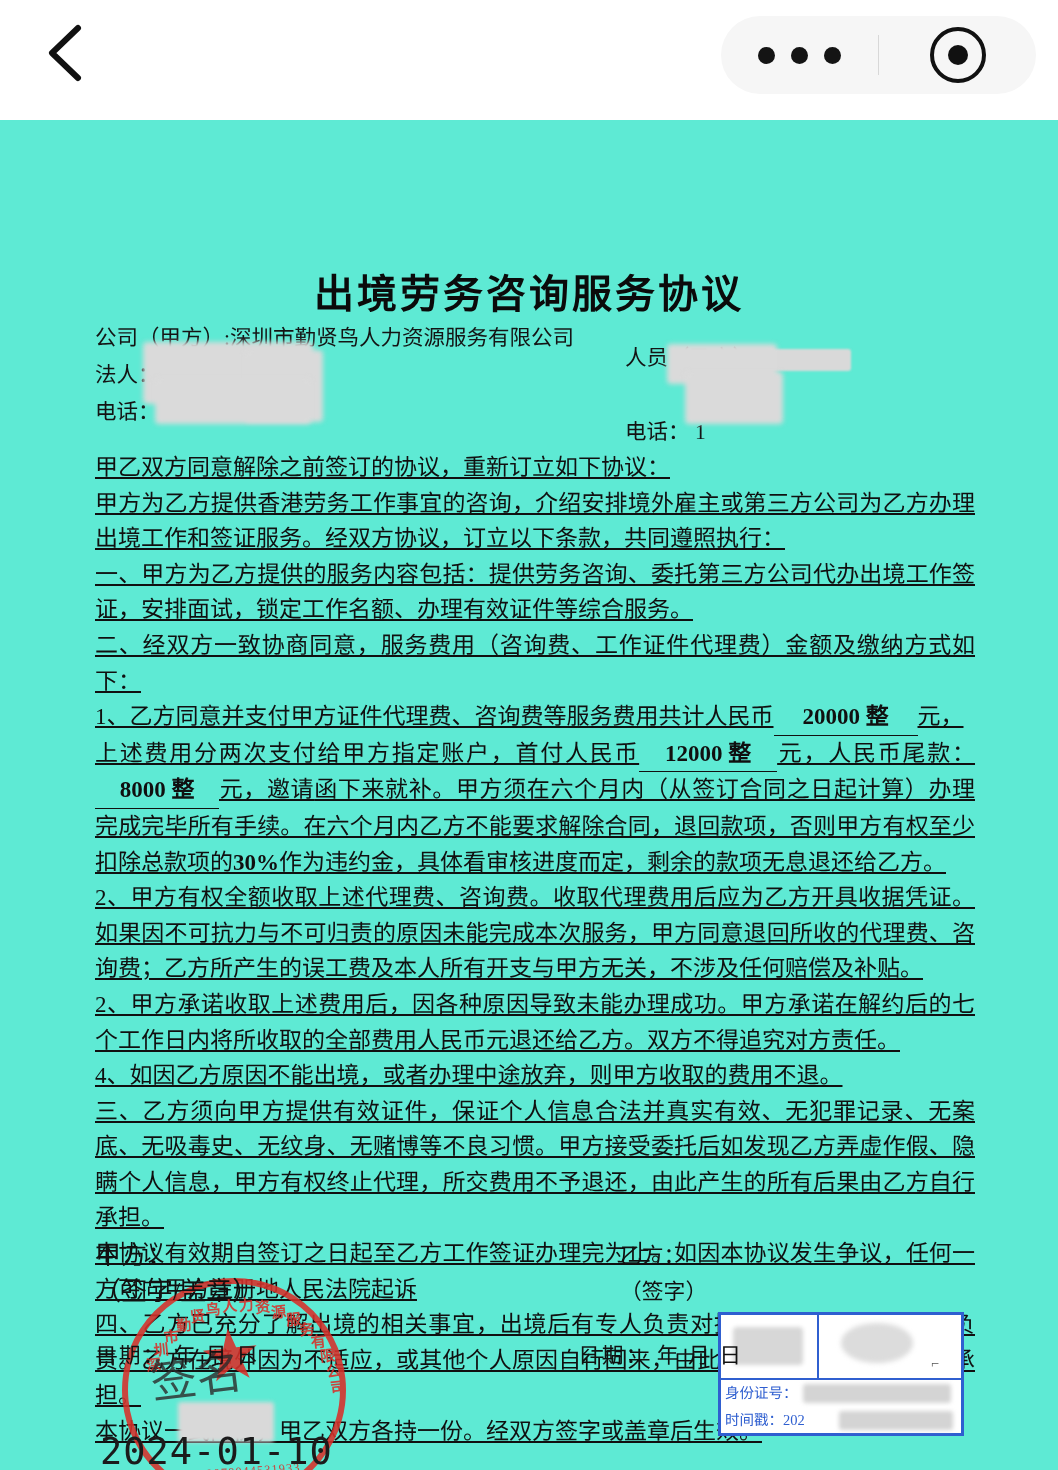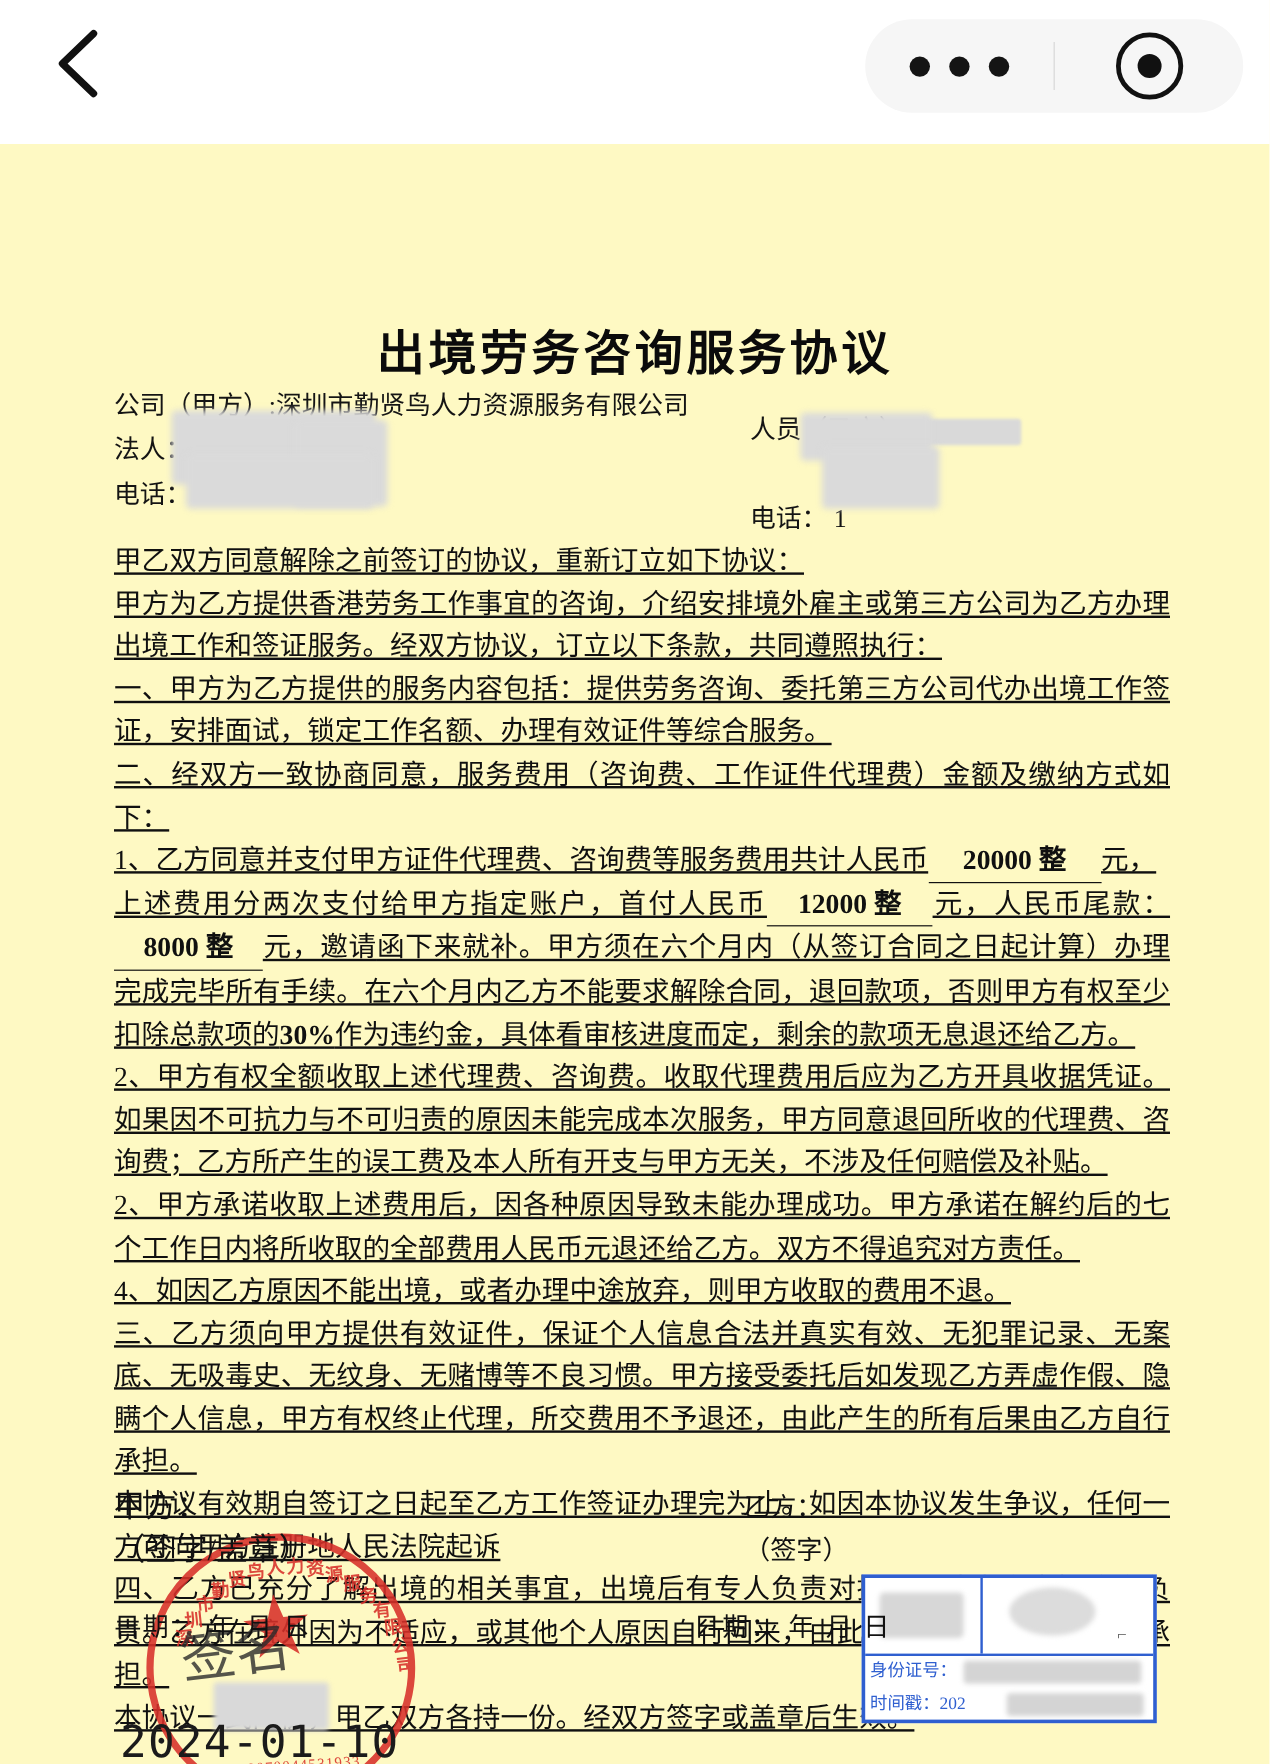--- a/index.html
+++ b/index.html
@@ -95,21 +95,21 @@
     display: block;
   }
 
   
   .sheet {
     position: absolute;
     top: 120px;
     left: 0;
     width: 1058px;
     height: 1350px;
-    background: #fef9c3;
+    background: #5eead4;
   }
 
   .doc-title {
     position: absolute;
     top: 142px;
     left: 0;
     width: 1058px;
     text-align: center;
     font-size: 40px;
     font-weight: 700;

